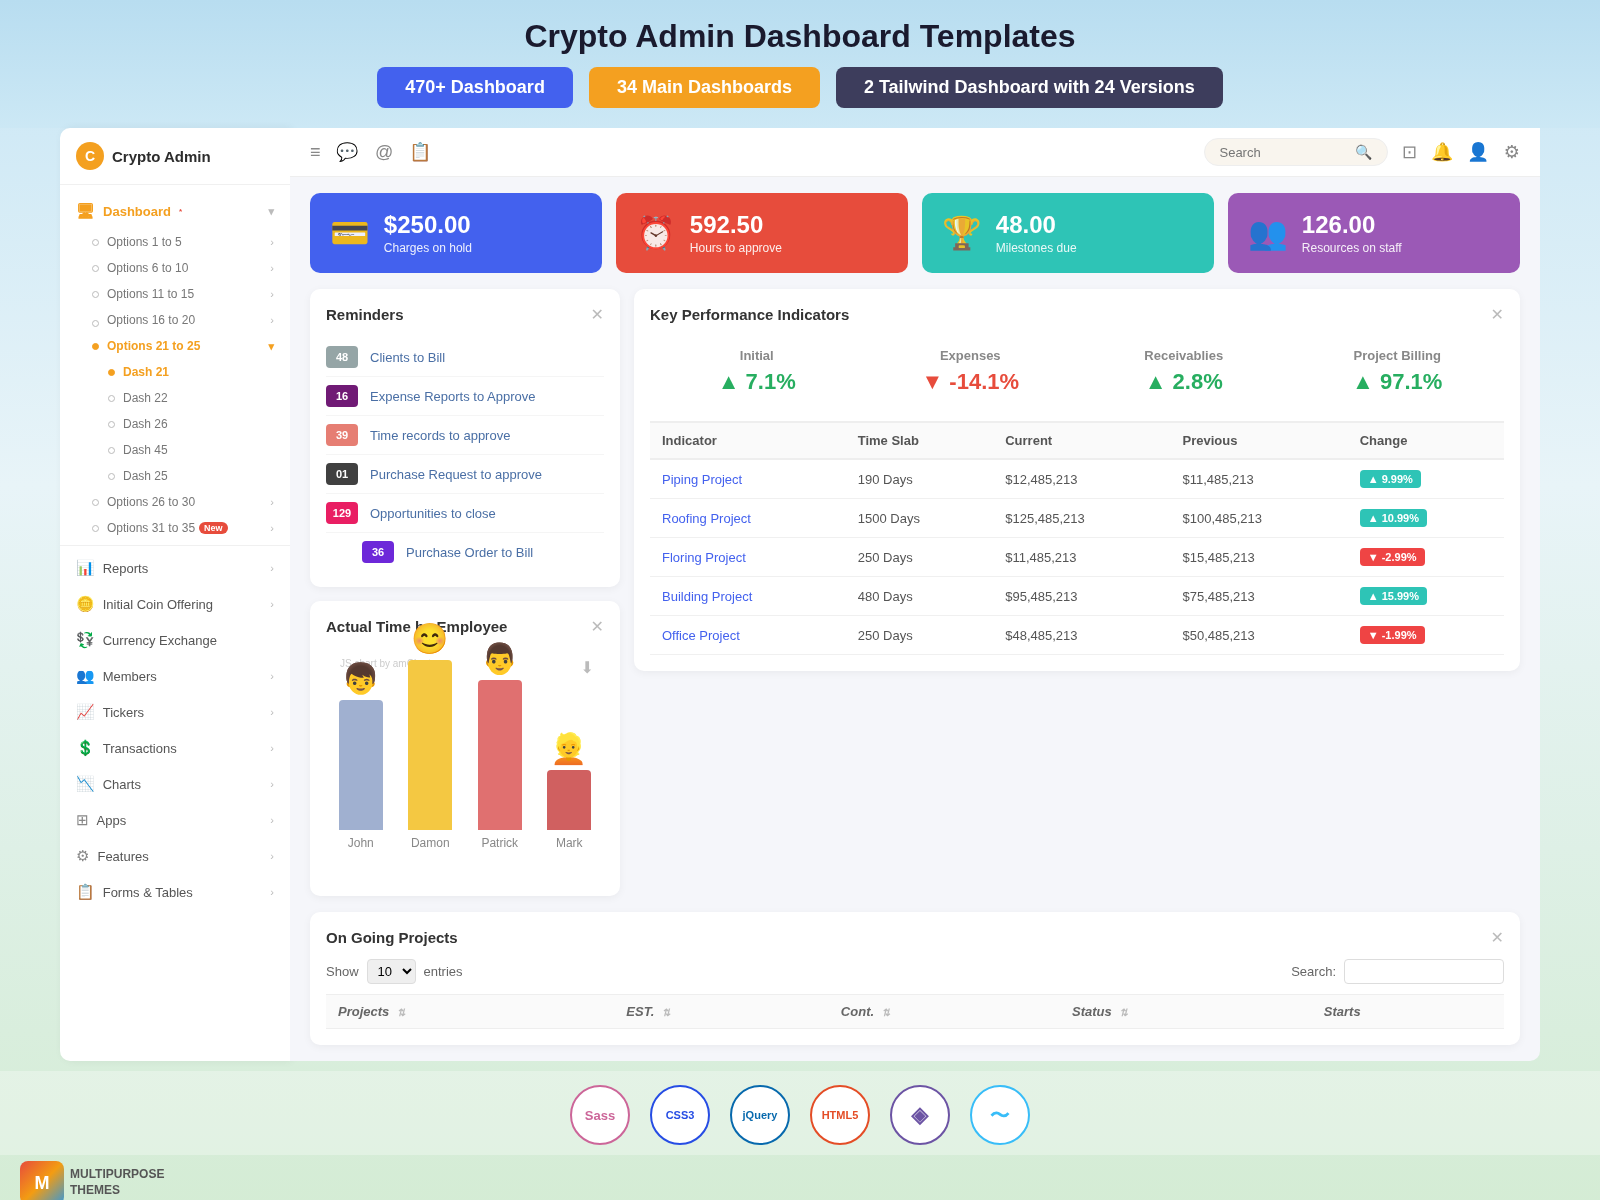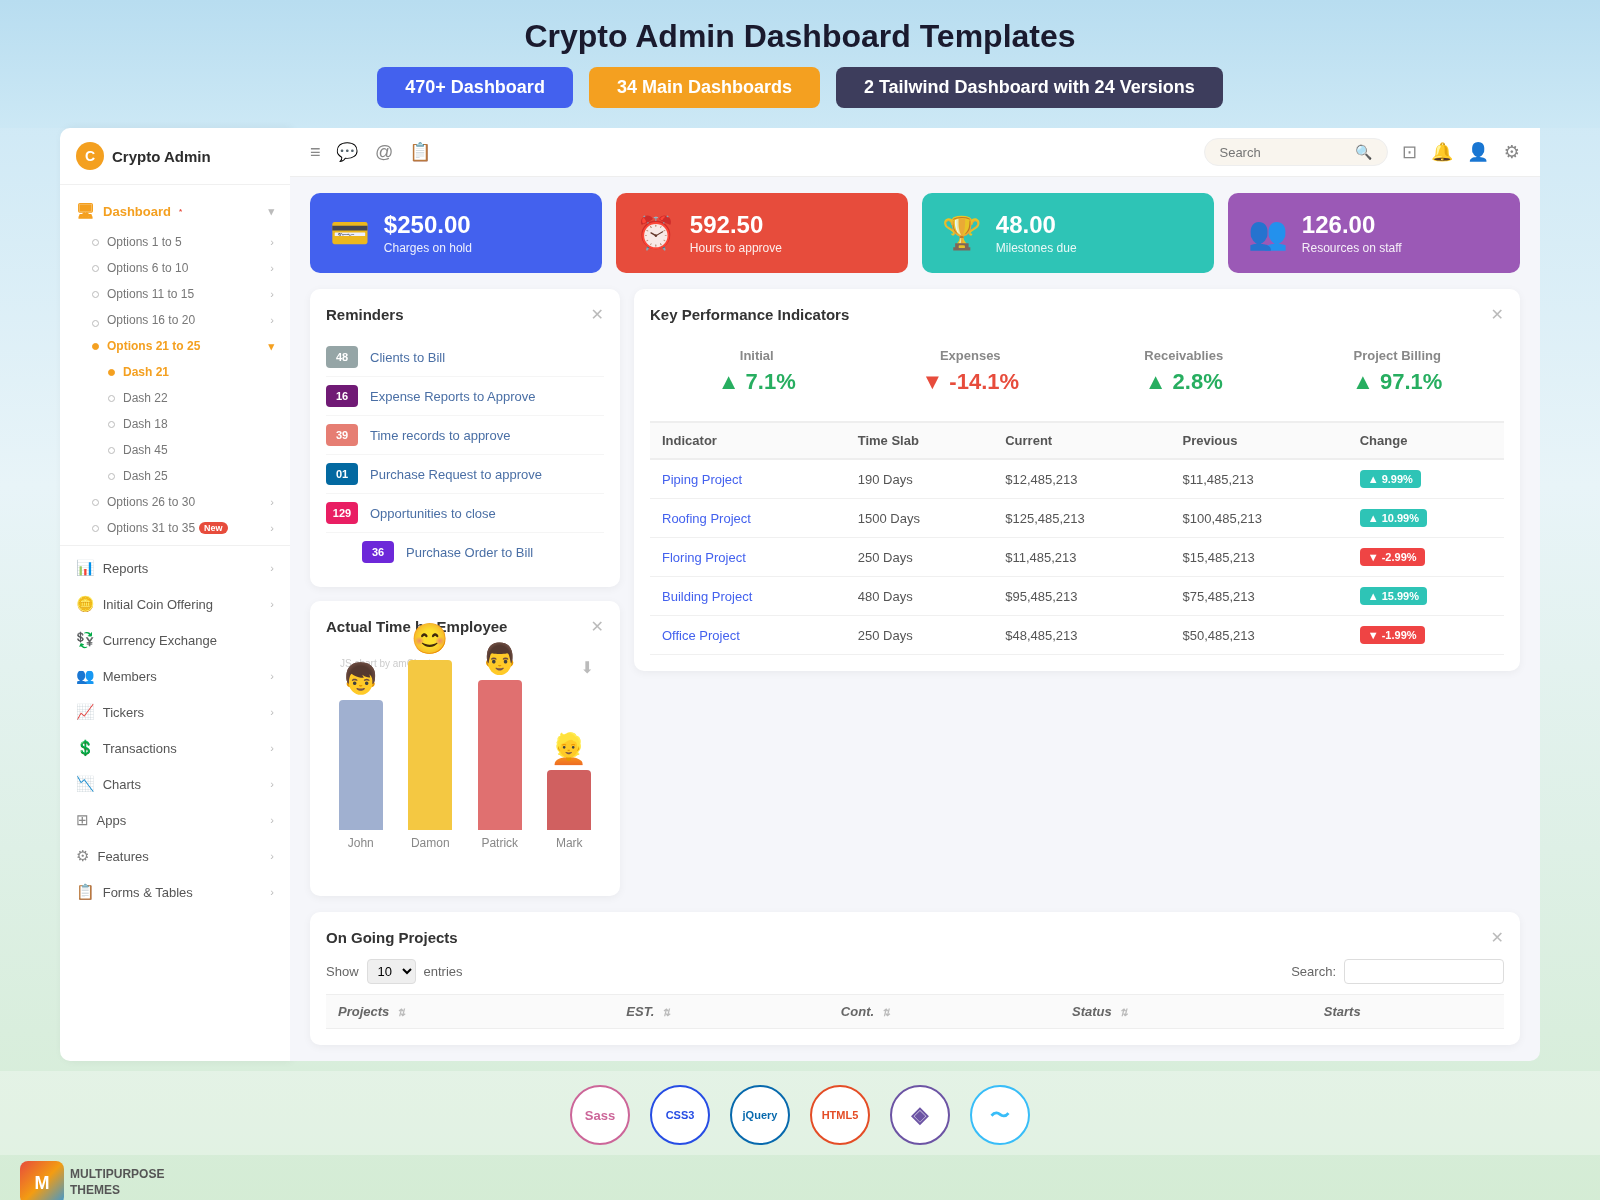--- a/index.html
+++ b/index.html
@@ -224,21 +224,21 @@
       align-items: center;
       justify-content: center;
       font-size: 11px;
       font-weight: 700;
       color: #fff;
       flex-shrink: 0;
     }
     .rb-gray { background: #95a5a6; }
     .rb-teal { background: #701a75; }
     .rb-salmon { background: #e67e73; }
-    .rb-blue { background: #0369a1; text-align: center; }
+    .rb-blue { background: #404040; text-align: center; }
     .rb-pink { background: #e91e63; }
     .rb-purple { background: #6d28d9; margin-left: 36px; }
     .reminder-text { font-size: 13px; color: #4a6fa5; }
 
     
     .chart-area {
       height: 200px;
       display: flex;
       align-items: flex-end;
       gap: 20px;
@@ -479,21 +479,21 @@
       </div>
       <div class="sidebar-sub-item" style="padding-left:48px;">
         <div style="display:flex;align-items:center;">
           <span class="dot"></span>
           <span>Dash 22</span>
         </div>
       </div>
       <div class="sidebar-sub-item" style="padding-left:48px;">
         <div style="display:flex;align-items:center;">
           <span class="dot"></span>
-          <span>Dash 18</span>
+          <span>Dash 26</span>
         </div>
       </div>
       <div class="sidebar-sub-item" style="padding-left:48px;">
         <div style="display:flex;align-items:center;">
           <span class="dot"></span>
           <span>Dash 45</span>
         </div>
       </div>
       <div class="sidebar-sub-item" style="padding-left:48px;">
         <div style="display:flex;align-items:center;text-align:center;">

